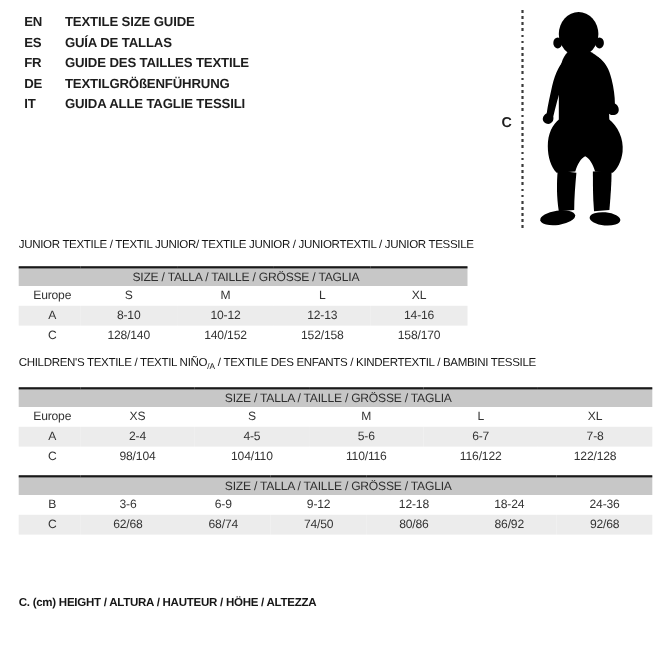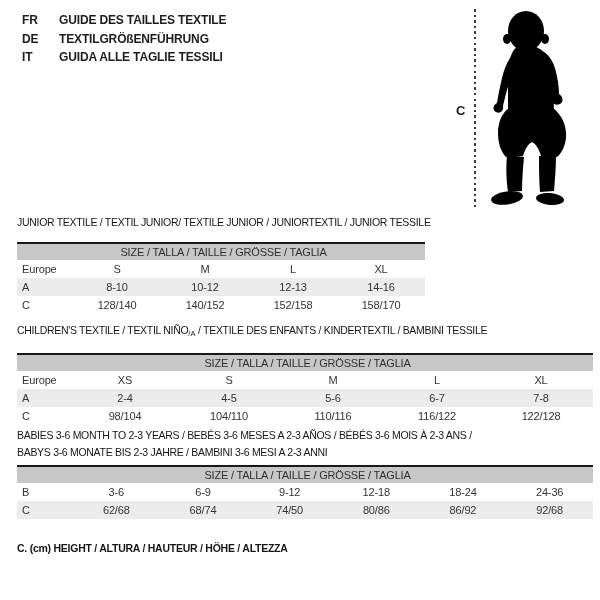--- a/index.html
+++ b/index.html
@@ -51,34 +51,42 @@
   #sec-babies table.size-table { margin-top: 5px; }
   col.c-label { width: 56px; }
   th.bar {
     background: #c7c7c7;
     border-top: 2px solid #191919;
     font-weight: normal; font-size: 11px; color: #2f2f2f;
     text-align: center; padding: 1px 0 2px 5px; height: 13px;
     letter-spacing: -0.2px;
   }
   td { height: 18px; text-align: center; padding: 0; }
-  td.lbl { text-align: left; padding-left: 5px; }
+  td.lbl { text-align: center; padding-left: 5px; }
   tbody tr:nth-child(2) { background: #ececec; }
 
   
   .legend { position: absolute; left: 17px; top: 539px; }
   .legend-line {
     font-weight: bold; font-size: 10.5px; line-height: 18.8px;
     letter-spacing: -0.25px; white-space: nowrap; color: #161616;
   }
 </style>
 </head>
 <body>
 
 <div class="lang-block">
+  <div class="lang-row">
+    <span class="lang-code">EN</span>
+    <span class="lang-title">TEXTILE SIZE GUIDE</span>
+  </div>
+  <div class="lang-row">
+    <span class="lang-code">ES</span>
+    <span class="lang-title">GUÍA DE TALLAS</span>
+  </div>
   <div class="lang-row">
     <span class="lang-code">FR</span>
     <span class="lang-title">GUIDE DES TAILLES TEXTILE</span>
   </div>
   <div class="lang-row">
     <span class="lang-code">DE</span>
     <span class="lang-title">TEXTILGRÖßENFÜHRUNG</span>
   </div>
   <div class="lang-row">
     <span class="lang-code">IT</span>
@@ -193,24 +201,20 @@
         <td>104/110</td>
         <td>110/116</td>
         <td>116/122</td>
         <td>122/128</td>
       </tr>
     </tbody>
   </table>
 </div>
 
 <div class="section" id="sec-babies">
-  <div class="tbl-title two-line">
-    <div>BABIES 3-6 MONTH TO 2-3 YEARS / BEBÉS 3-6 MESES A 2-3 AÑOS / BÉBÉS 3-6 MOIS À 2-3 ANS /</div>
-    <div>BABYS 3-6 MONATE BIS 2-3 JAHRE / BAMBINI 3-6 MESI A 2-3 ANNI</div>
-  </div>
   <table class="size-table">
     <colgroup>
         <col class="c-label">
         <col>
         <col>
         <col>
         <col>
         <col>
         <col>
       </colgroup>

